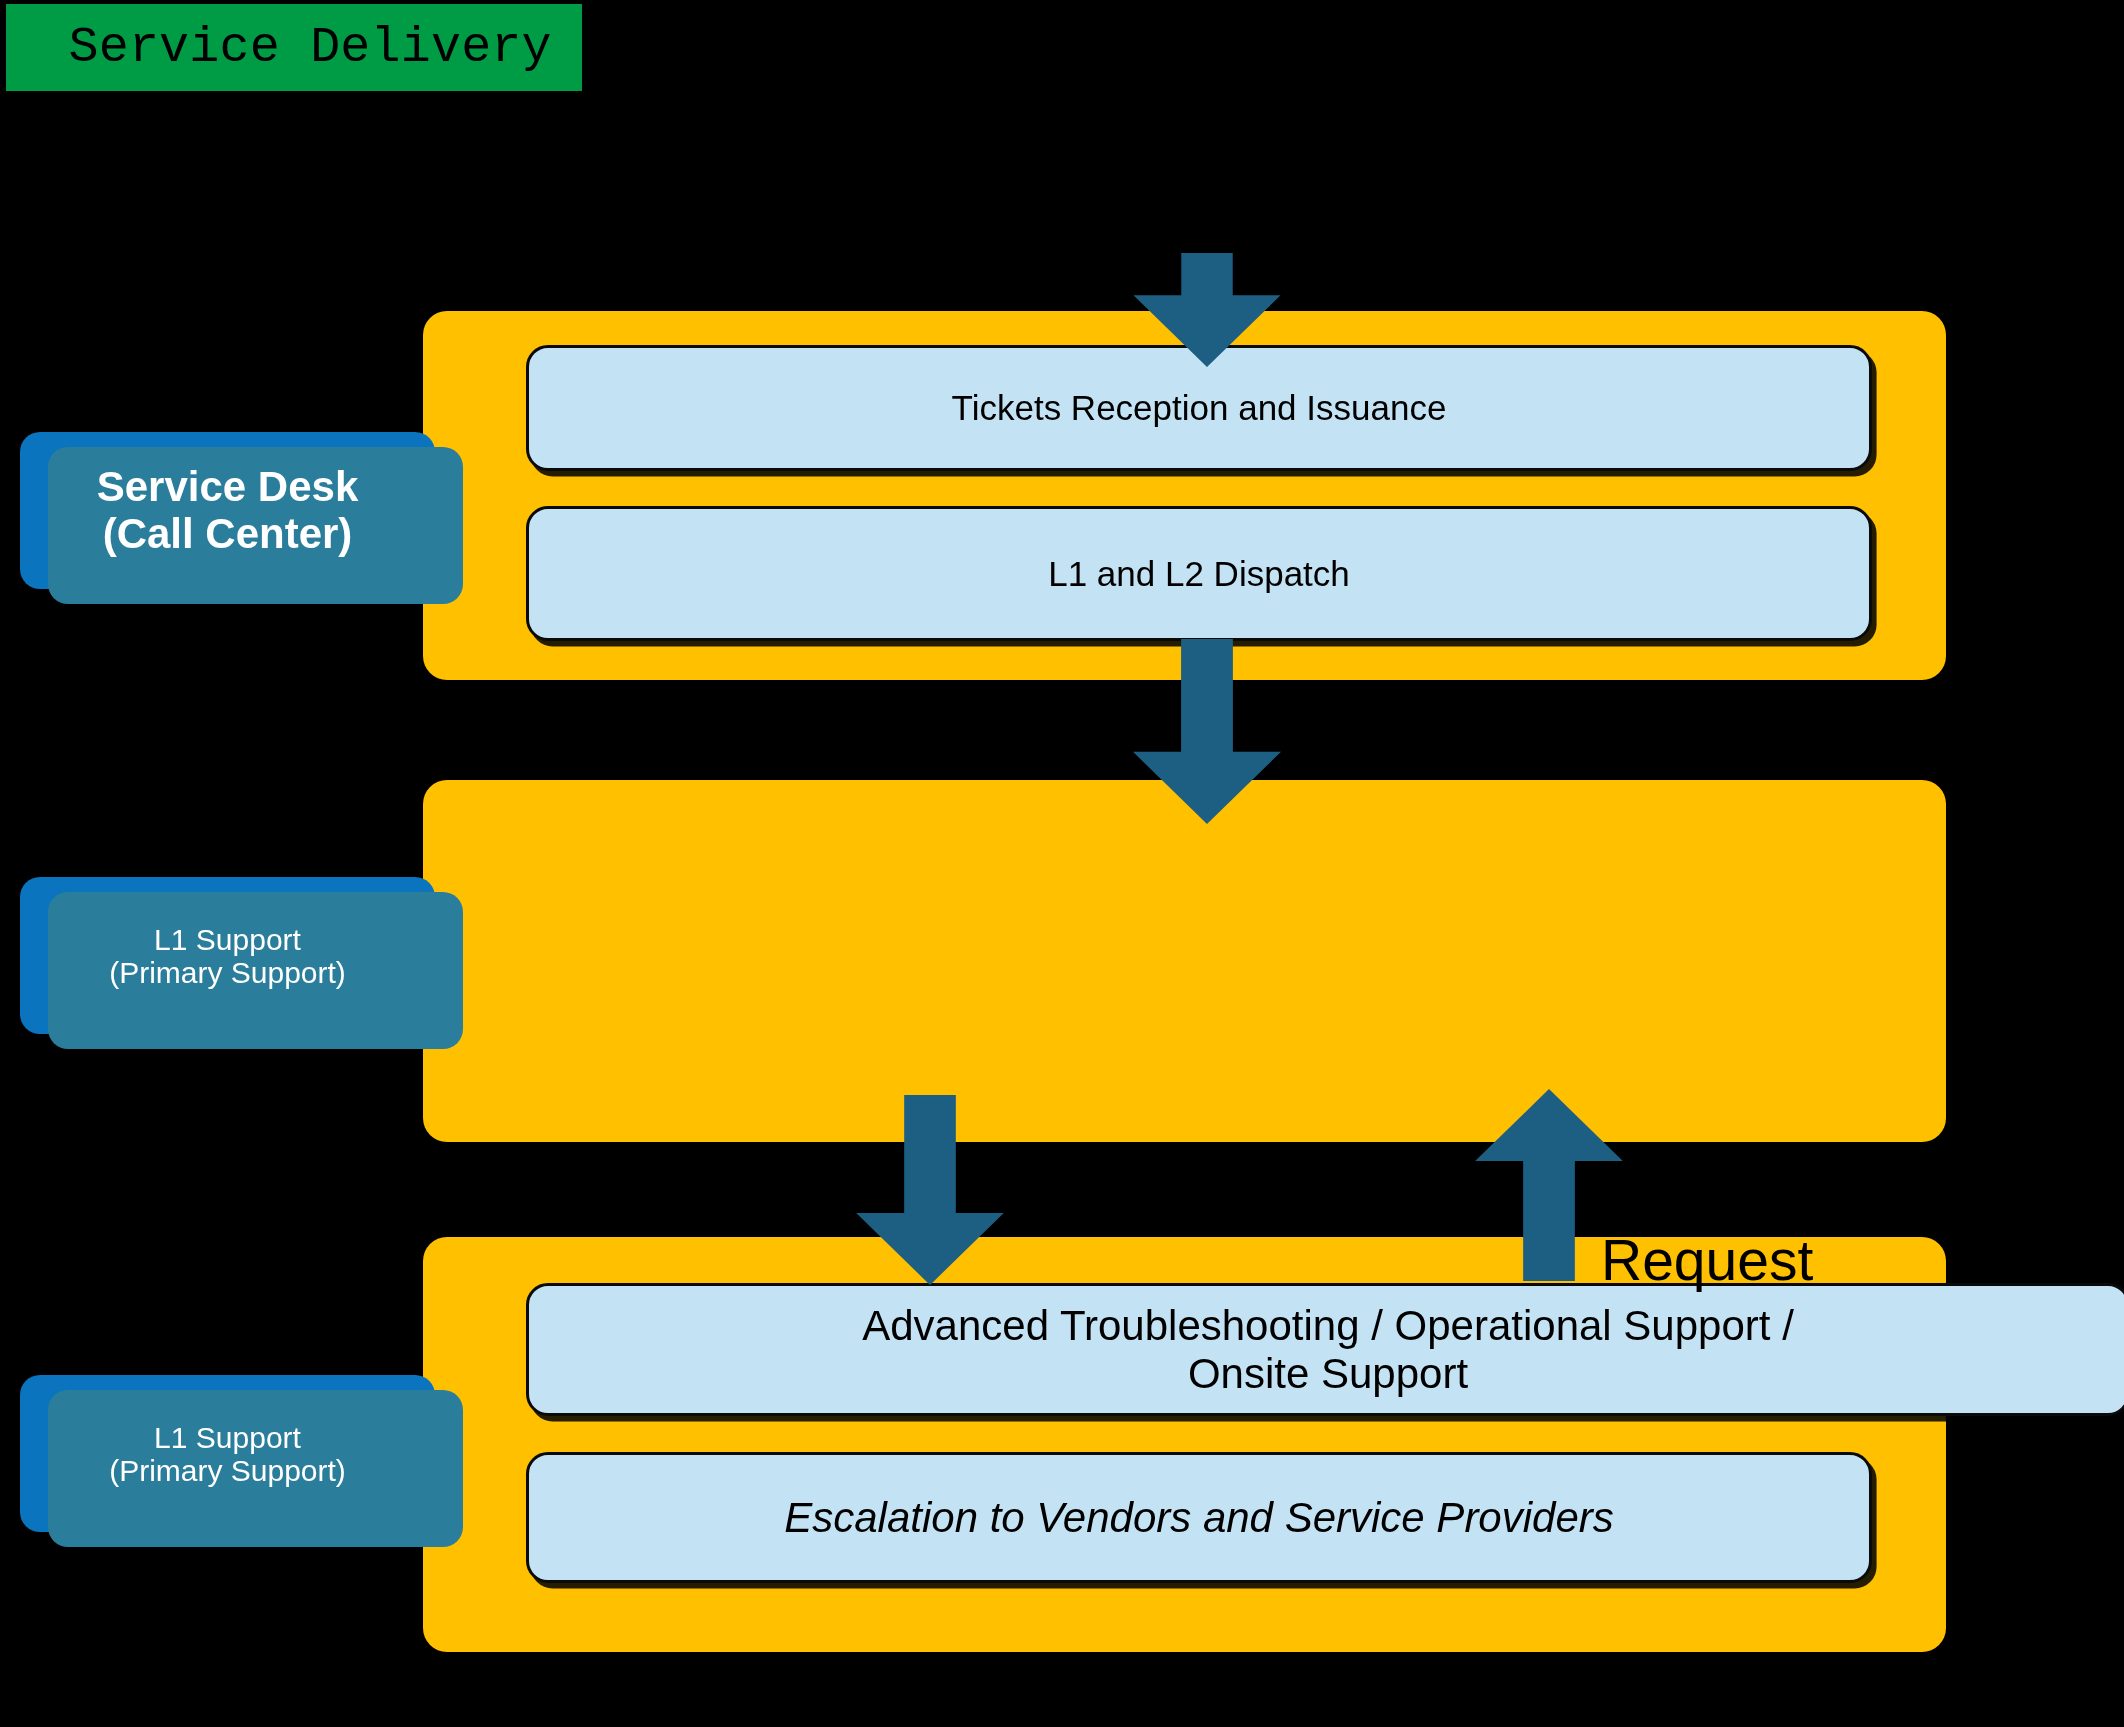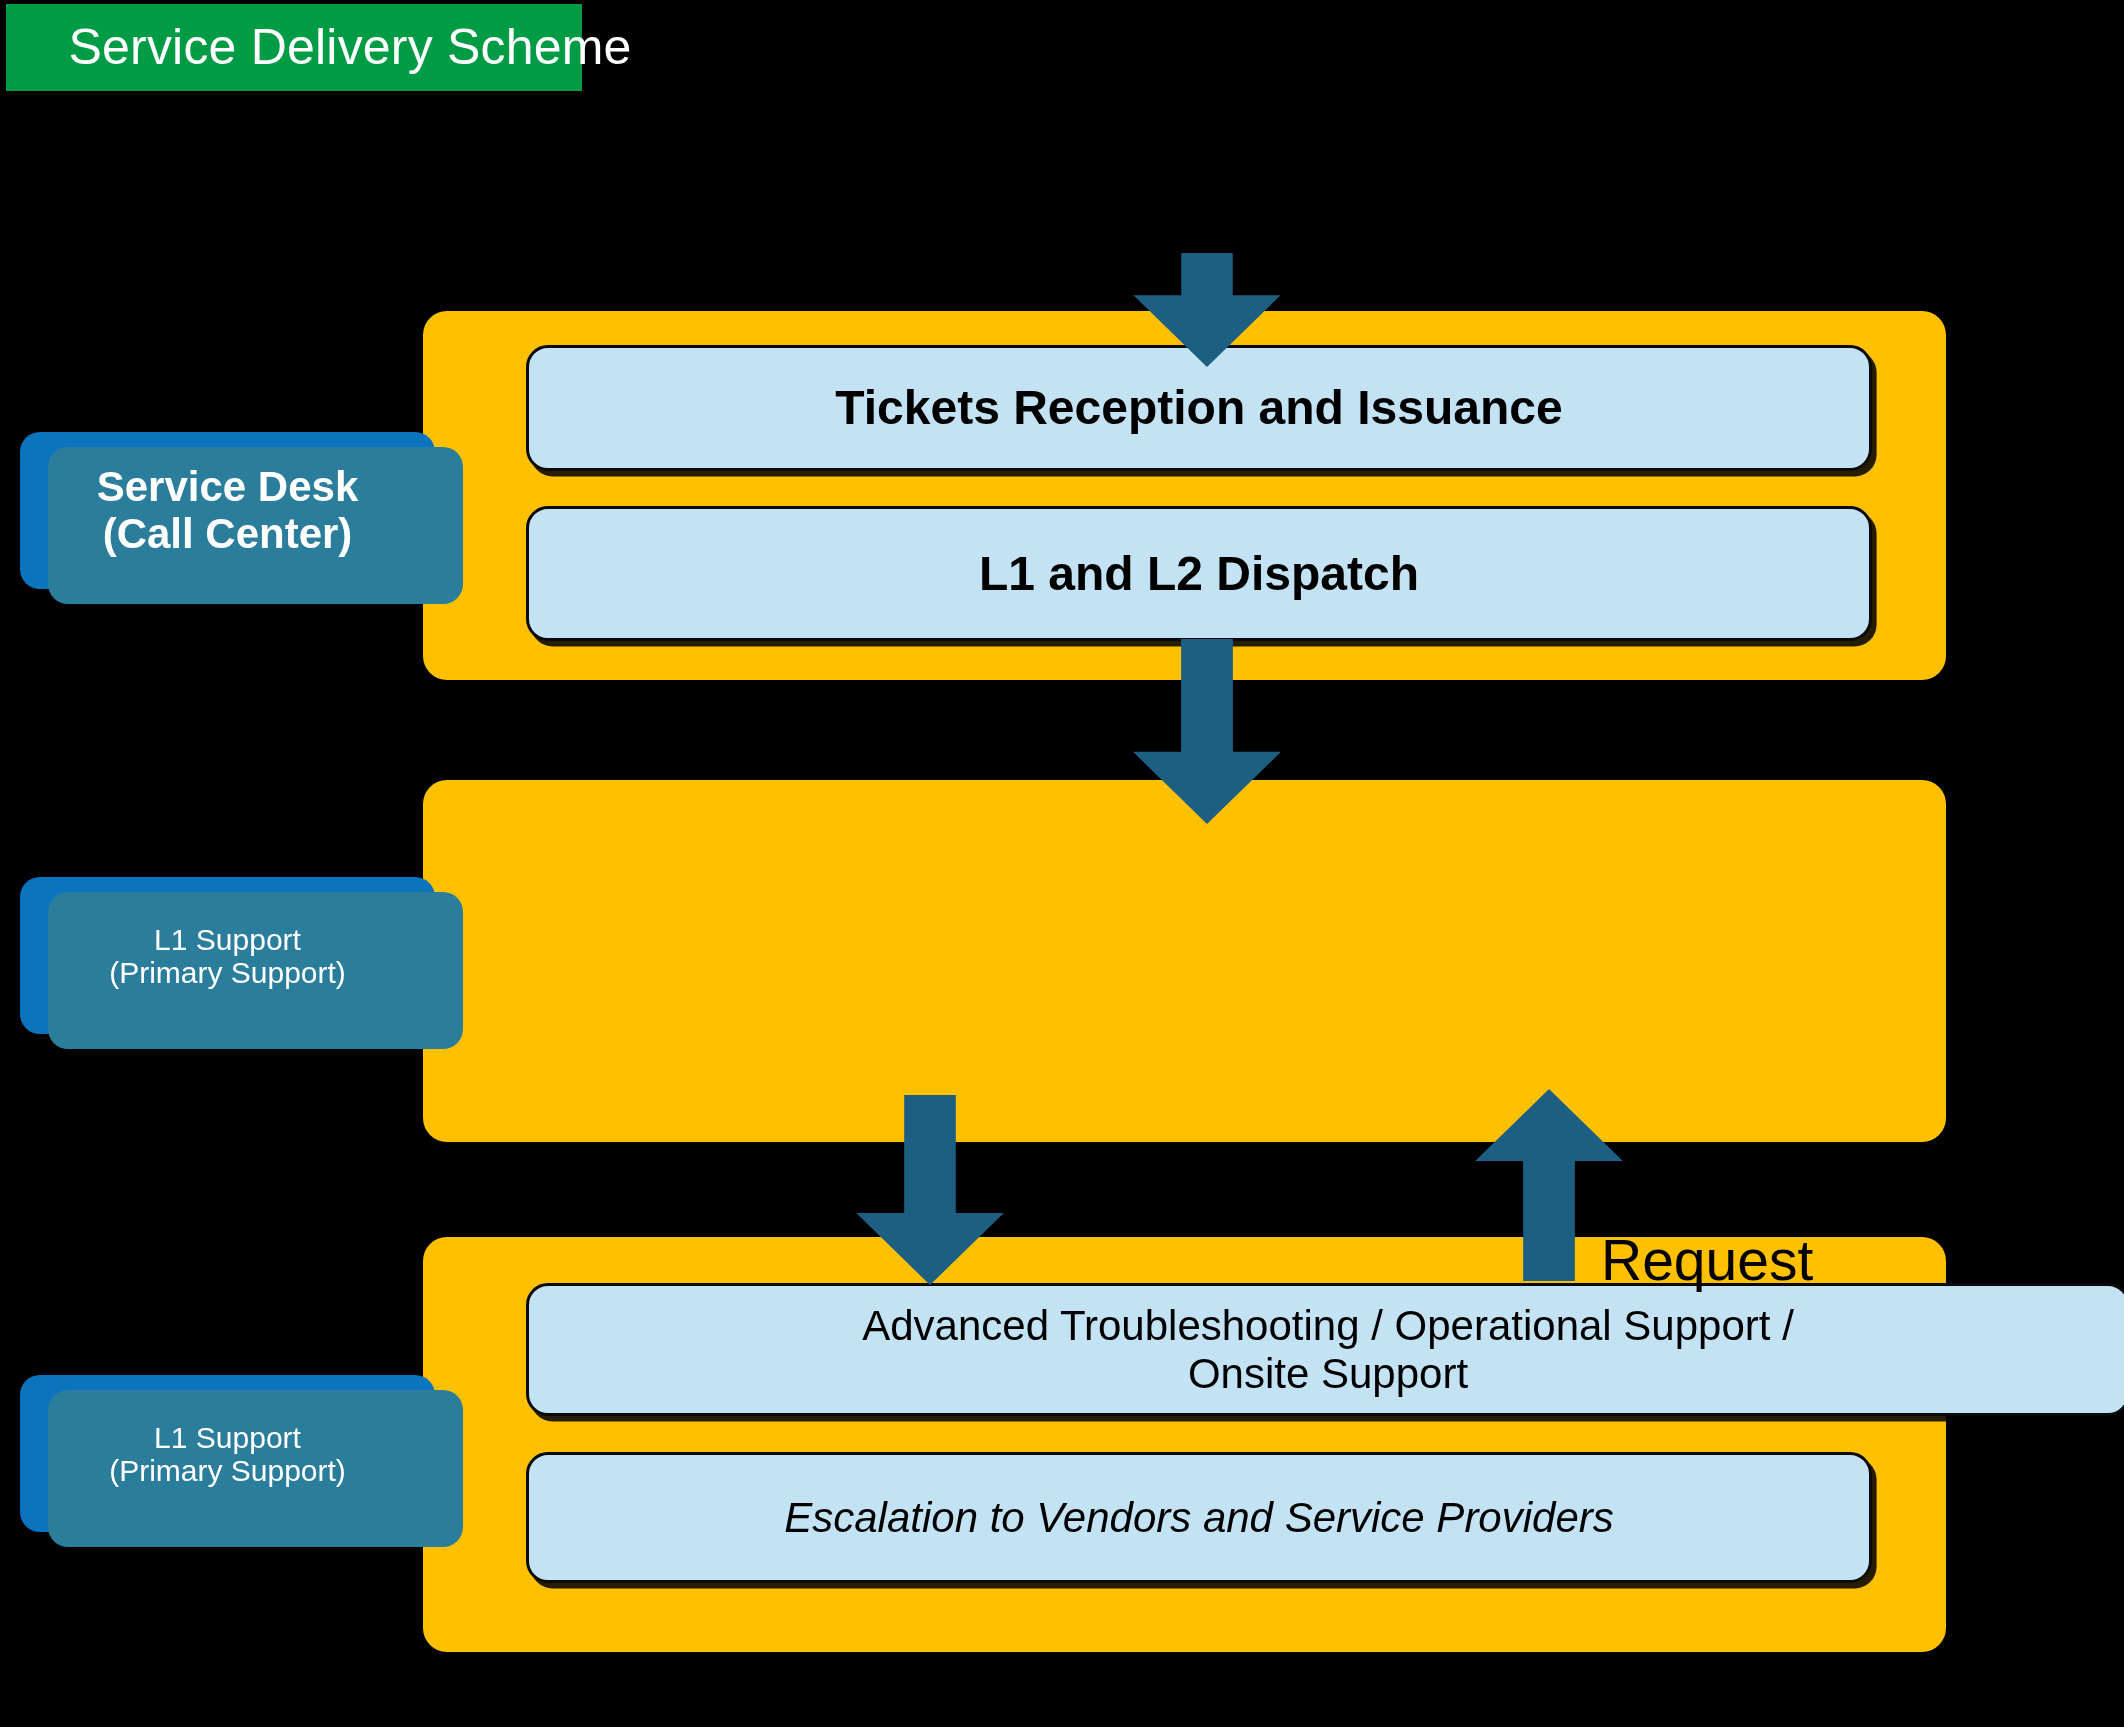--- a/index.html
+++ b/index.html
@@ -25,22 +25,22 @@
     top: 3.7px;
     width: 576px;
     height: 87px;
     background: #009B45;
     display: flex;
     align-items: center;
     padding-left: 63px;
     box-sizing: border-box;
   }
   .title-banner .title-text {
-    color: #ffffff;
-    font-family: Liberation Sans, sans-serif;
+    color: #000000;
+    font-family: Liberation Mono, monospace;
     font-size: 50px;
     font-weight: 400;
     letter-spacing: 0.2px;
     white-space: nowrap;
   }
 
   
   .lane {
     position: absolute;
     background: #FFC000;
@@ -65,22 +65,22 @@
     color: #000000;
     padding: 3.7px 24px;
     box-shadow: 4.6px 5.5px 0 rgba(0,0,0,0.85);
   }
   .pbox .pbox-label {
     display: block;
     width: 100%;
     line-height: 1.12;
   }
   .pbox.bold .pbox-label {
-    font-weight: bold;
-    font-size: 48px;
+    font-weight: normal;
+    font-size: 35px;
   }
   .pbox.regular .pbox-label {
     font-weight: 400;
     font-size: 42px;
   }
 
   .box-a { left: 526px; top: 345px;  width: 1346px; height: 126px; }
   .box-b { left: 526px; top: 506px;  width: 1346px; height: 135px; }
   .box-c { left: 526px; top: 821px;  width: 1346px; height: 126px; }
   .box-d { left: 526px; top: 970px; width: 1346px; height: 126px; }

